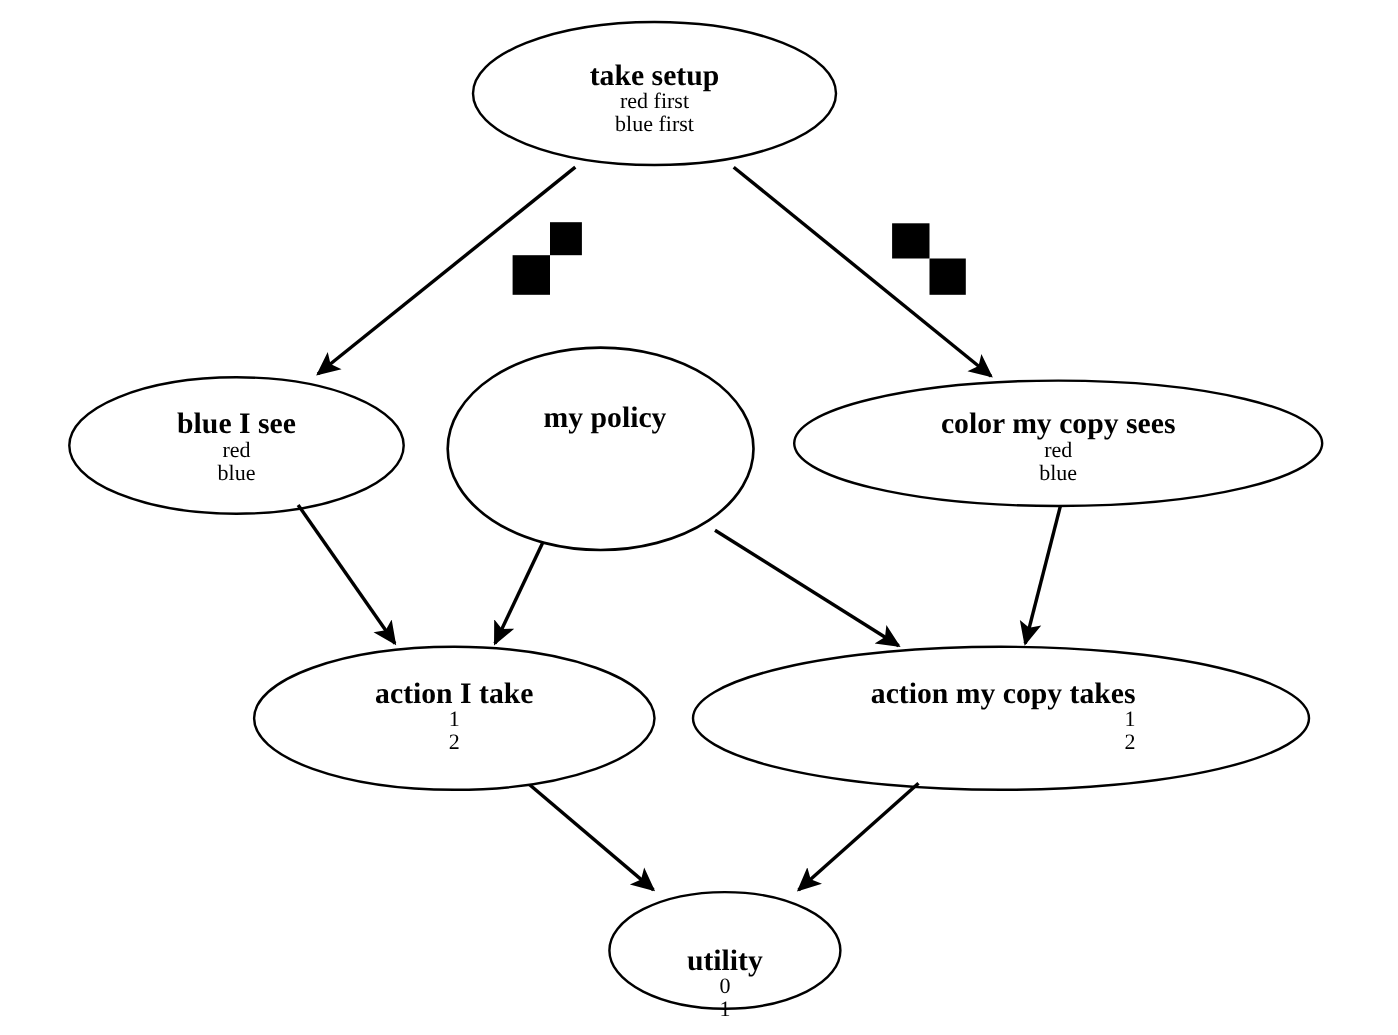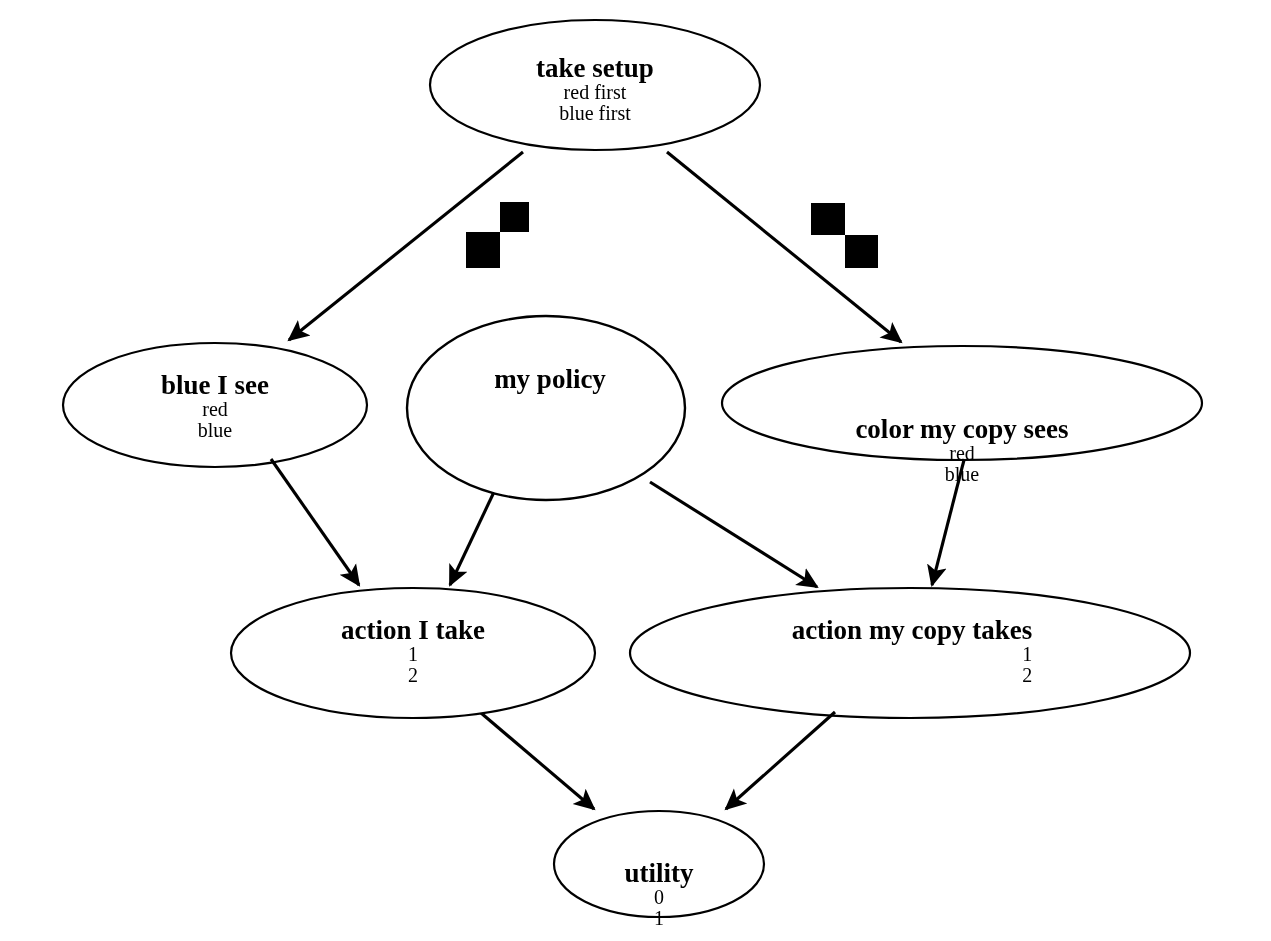--- a/index.html
+++ b/index.html
@@ -100,21 +100,21 @@
     <span class="node-values">
       <span>red</span>
       <span>blue</span>
     </span>
   </div>
 
   <div class="node-label" style="left:550px; top:348px; transform:translateX(-50%);margin-top:18px;">
     <span class="node-title">my policy</span>
   </div>
 
-  <div class="node-label" style="left:962px; top:372px; transform:translateX(-50%);margin-top:44px;">
+  <div class="node-label" style="left:962px; top:372px; transform:translateX(-50%);">
     <span class="node-title">color my copy sees</span>
     <span class="node-values">
       <span>red</span>
       <span>blue</span>
     </span>
   </div>
 
   <div class="node-label" style="left:413px; top:617px; transform:translateX(-50%);">
     <span class="node-title">action I take</span>
     <span class="node-values">

